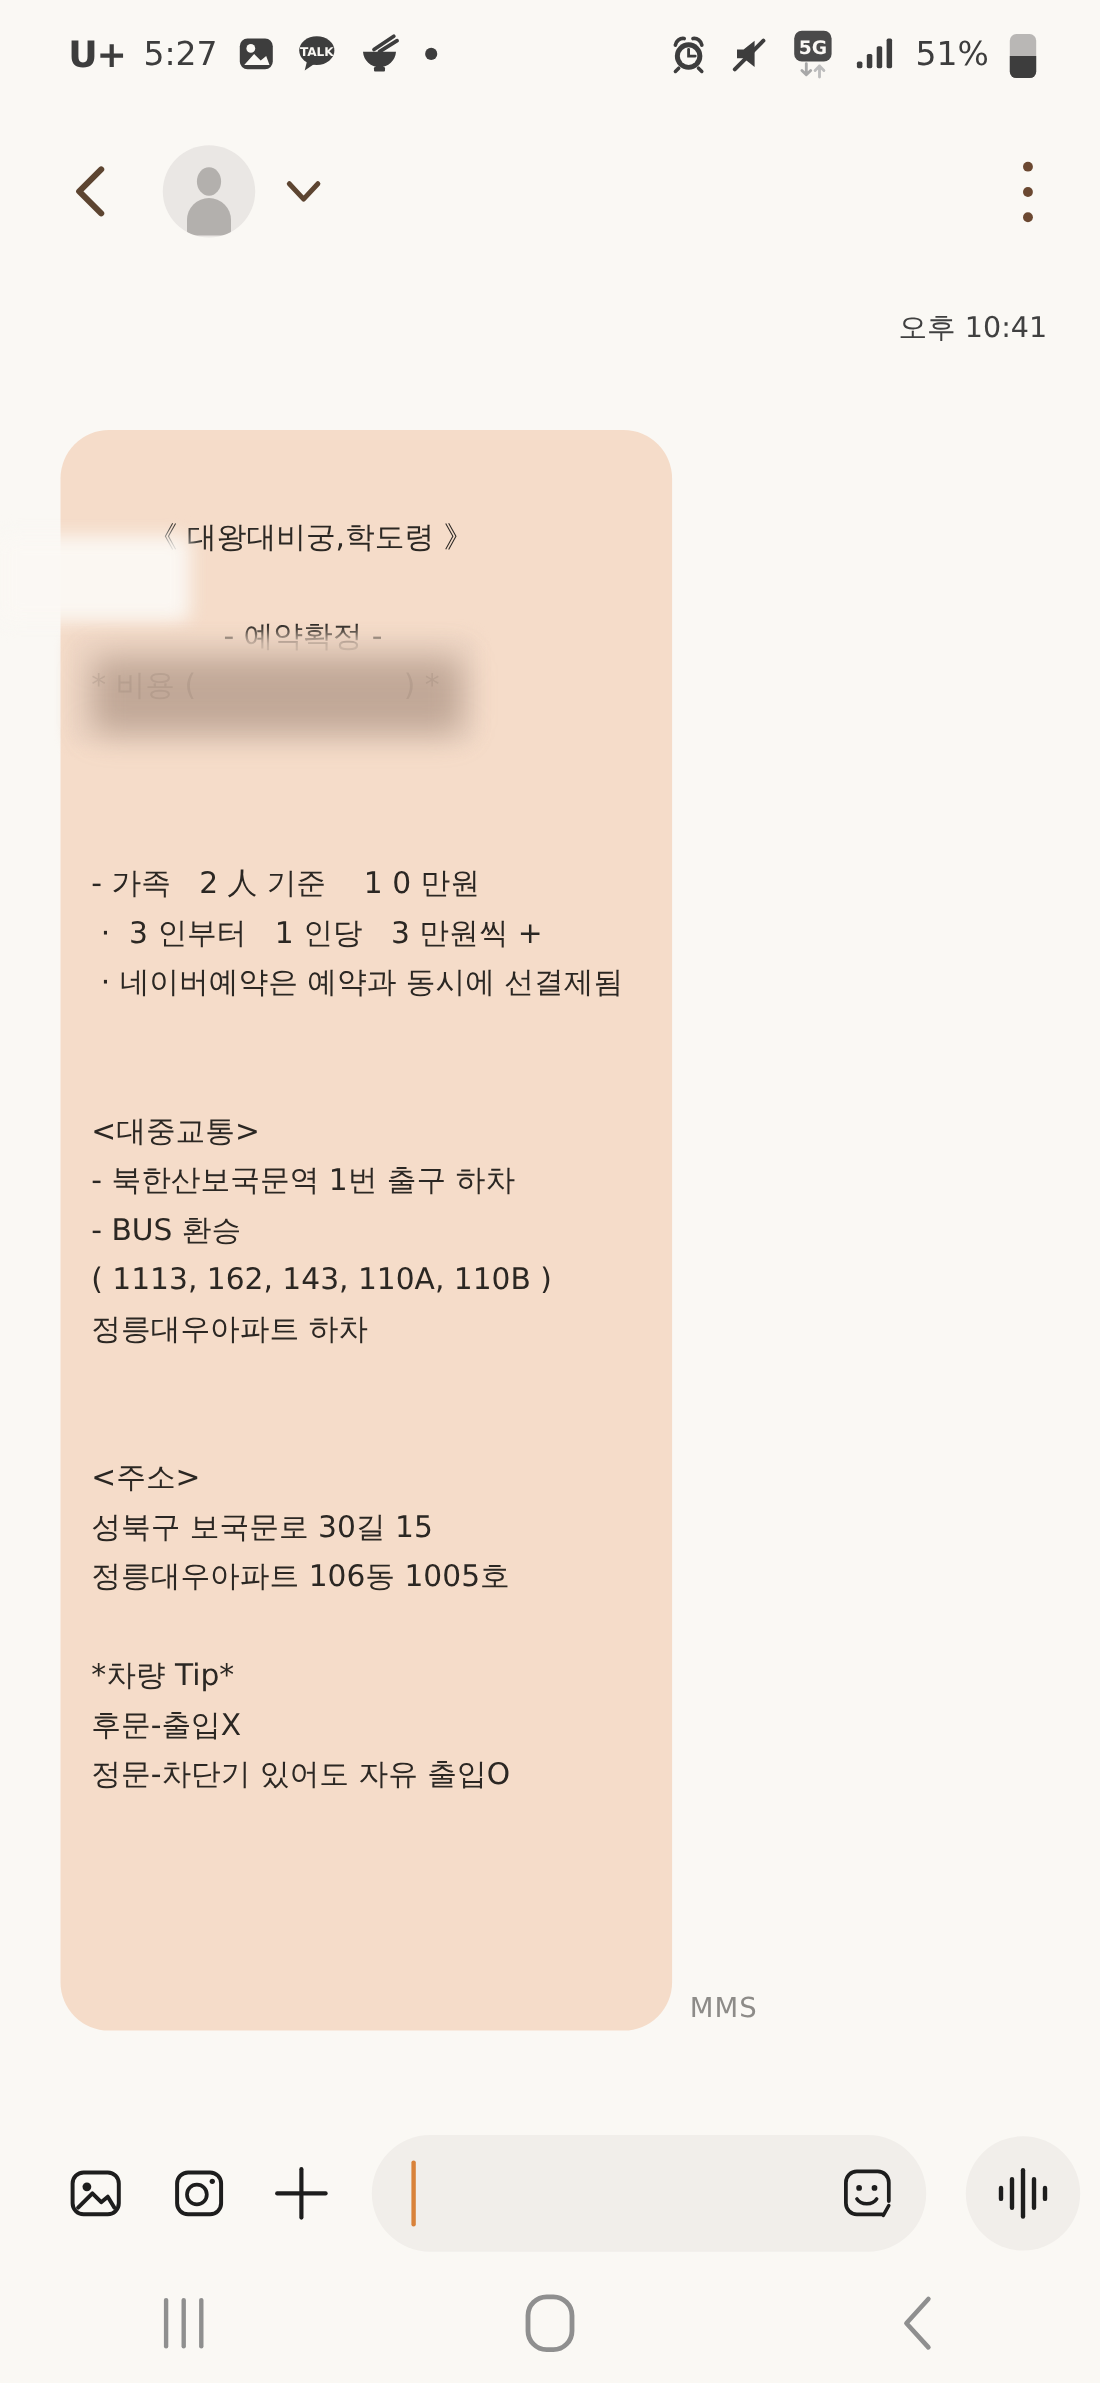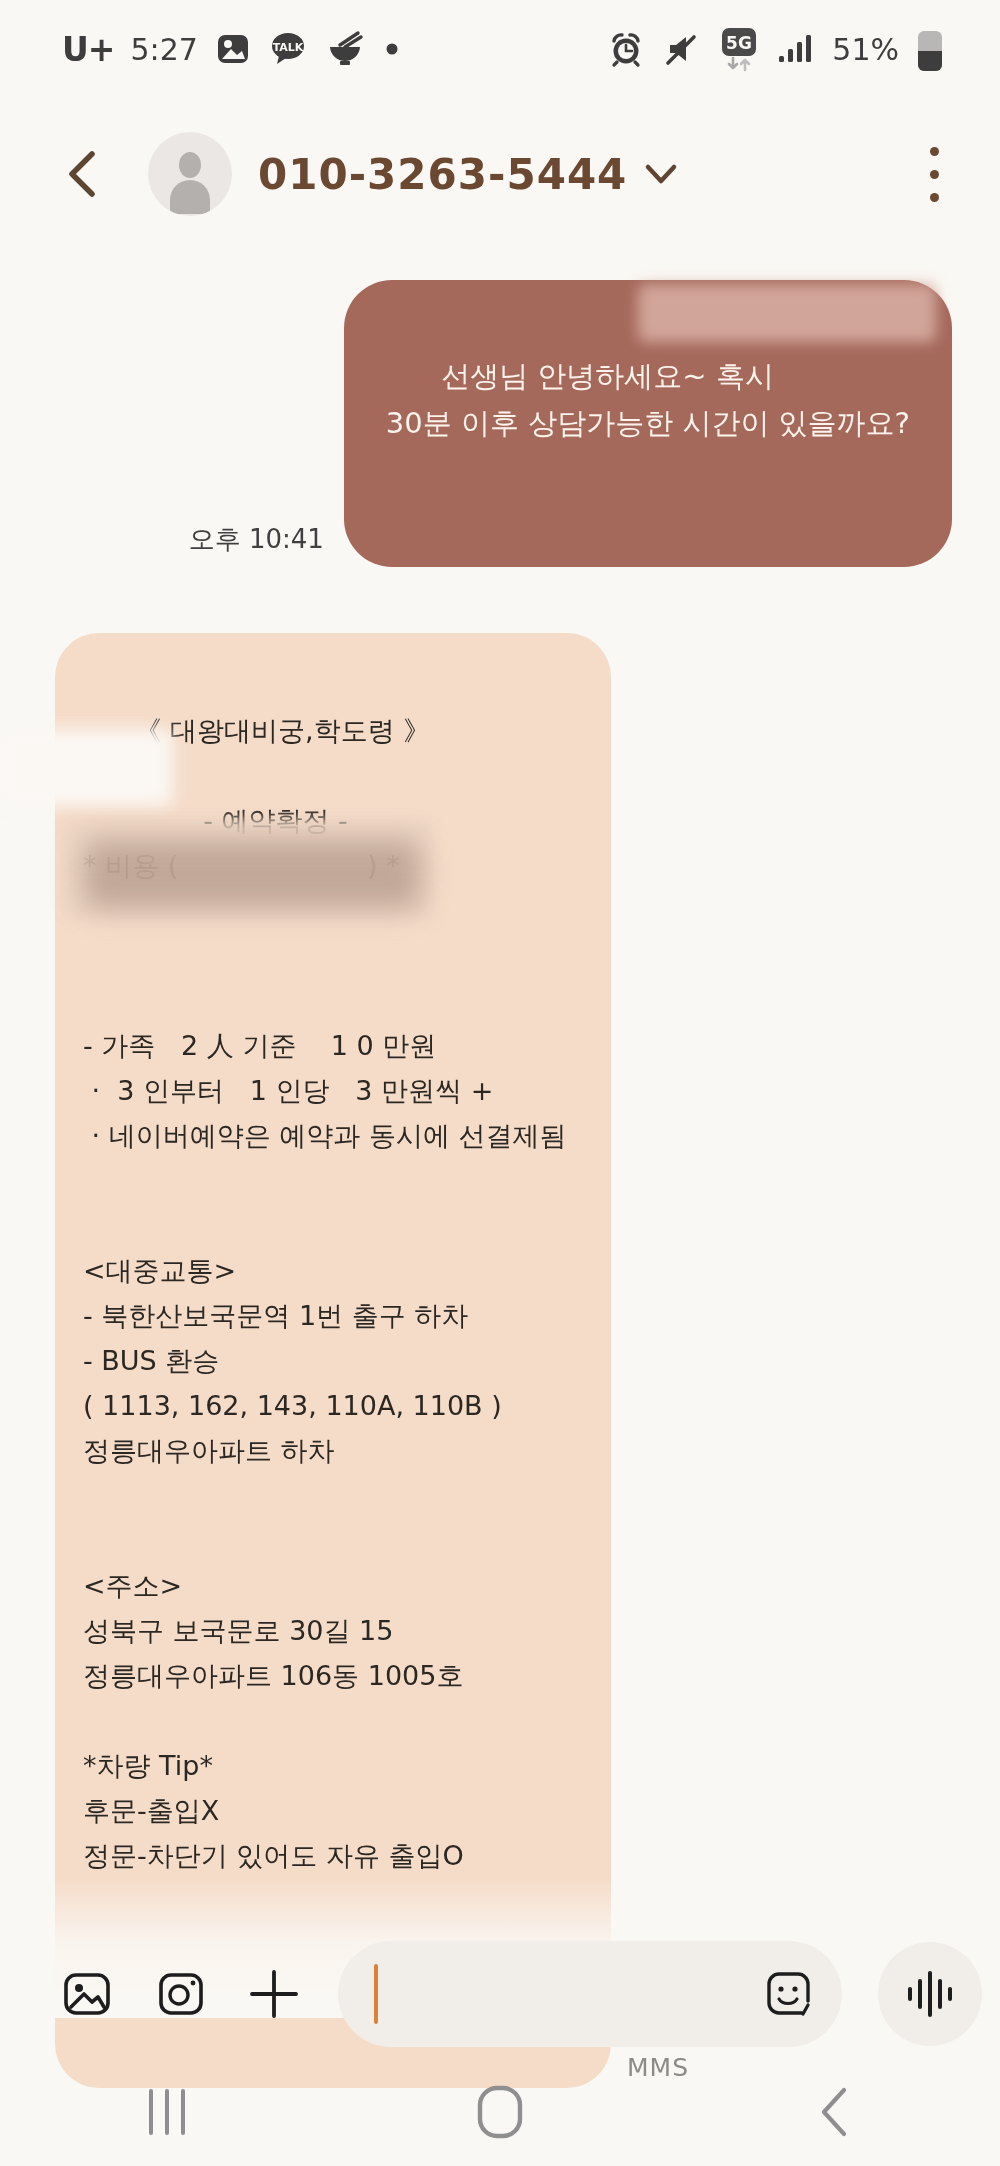--- a/index.html
+++ b/index.html
@@ -187,41 +187,35 @@
   <div class="back-btn">
     <svg width="40" height="56" viewBox="0 0 40 56">
         <path d="M30 8 L10 28 L30 48" stroke="#5d4531" stroke-width="5.5" fill="none" stroke-linecap="round" stroke-linejoin="round"></path>
       </svg>
   </div>
   <div class="avatar">
     <div class="head"></div>
     <div class="body"></div>
   </div>
   <div class="contact-name">
-    <span>010-3263-5444</span>
     <svg width="36" height="26" viewBox="0 0 36 26">
         <path d="M5 6 L18 20 L31 6" stroke="#5d4531" stroke-width="4.5" fill="none" stroke-linecap="round" stroke-linejoin="round"></path>
       </svg>
   </div>
   <div class="menu-btn">
     <span></span>
       <span></span>
       <span></span>
   </div>
 </div>
 
 <div class="chat">
 
   <div class="row-sent">
     <span class="sent-time">오후 10:41</span>
-    <div class="bubble-sent">
-      <span>선생님 안녕하세요~ 혹시
-30분 이후 상담가능한 시간이 있을까요?</span>
-      <div class="redact-sent"></div>
-    </div>
   </div>
 
 
   <div class="row-recv">
     <div class="bubble-recv bubble-mms">
       <span>《 대왕대비궁,학도령 》
 
               - 예약확정 -
 * 비용 (                      ) *
 

